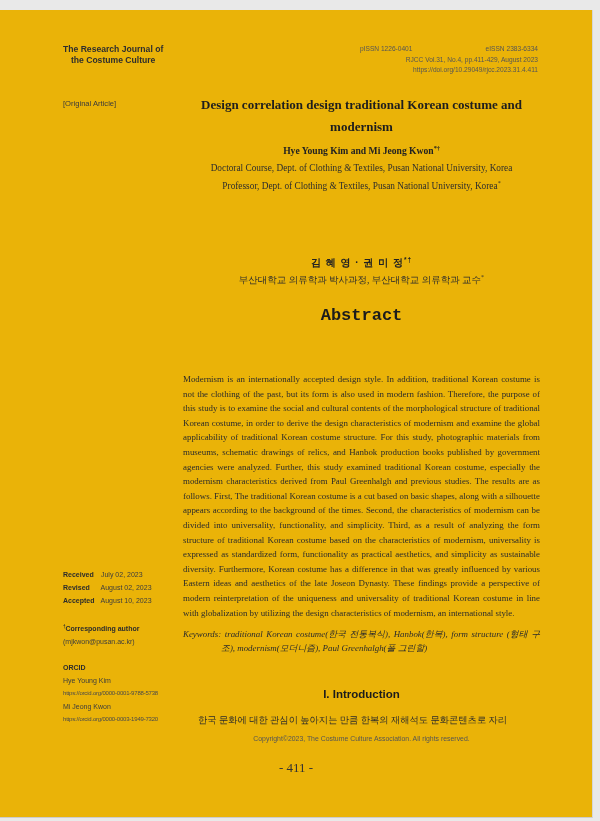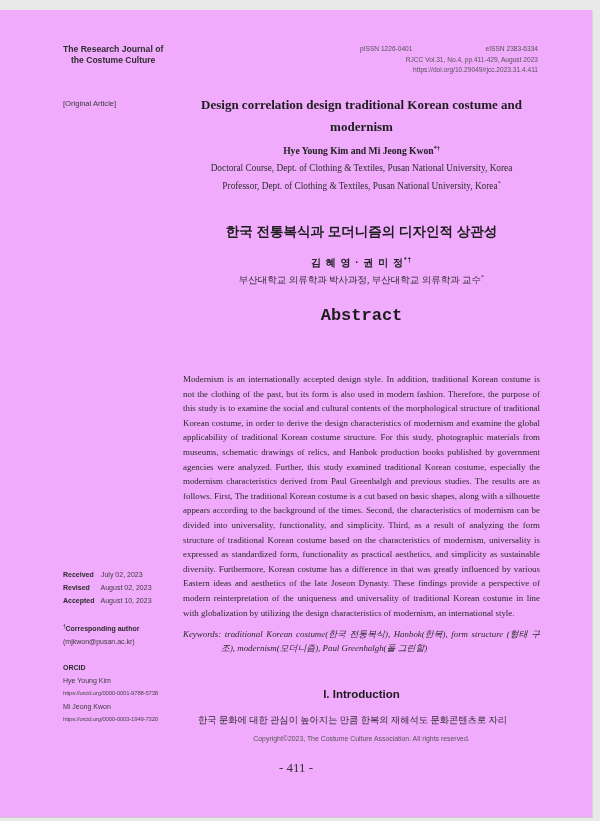--- a/index.html
+++ b/index.html
@@ -7,21 +7,21 @@
   body {
     background:#e9e9e9;
     font-family:"Liberation Serif", serif;
     color:#333;
     position:relative;
     overflow:hidden;
   }
   .page {
     position:absolute; top:10px; left:0;
     width:593px; height:808px;
-    background:#f0abfc;
+    background:#eab308;
     border-right:1px solid #d6d6d6;
     border-bottom:1px solid #cccccc;
   }
   
   .header { position:absolute; top:34px; left:63px; right:54px; display:flex; justify-content:space-between; }
   .journal-name {
     font-family:"Liberation Sans", sans-serif;
     font-weight:bold; font-size:8.6px; line-height:11px;
     text-align:center; color:#2e2e2e;
   }
@@ -140,21 +140,20 @@
     <span>Hye Young Kim and Mi Jeong Kwon</span><sup>*†</sup>
   </div>
 
   <div class="main-col affils-en" style="position:absolute;">
     <div>Doctoral Course, Dept. of Clothing &amp; Textiles, Pusan National University, Korea</div>
     <div>
       <span>Professor, Dept. of Clothing &amp; Textiles, Pusan National University, Korea</span><sup>*</sup>
     </div>
   </div>
 
-  <div class="main-col title-ko" style="position:absolute;">한국 전통복식과 모더니즘의 디자인적 상관성</div>
 
   <div class="main-col authors-ko" style="position:absolute;">
     <span>김 혜 영 · 권 미 정</span><sup>*†</sup>
   </div>
 
   <div class="main-col affil-ko" style="position:absolute;">
     <span>부산대학교 의류학과 박사과정, 부산대학교 의류학과 교수</span><sup>*</sup>
   </div>
 
   <div class="main-col abstract-heading" style="position:absolute;">Abstract</div>

